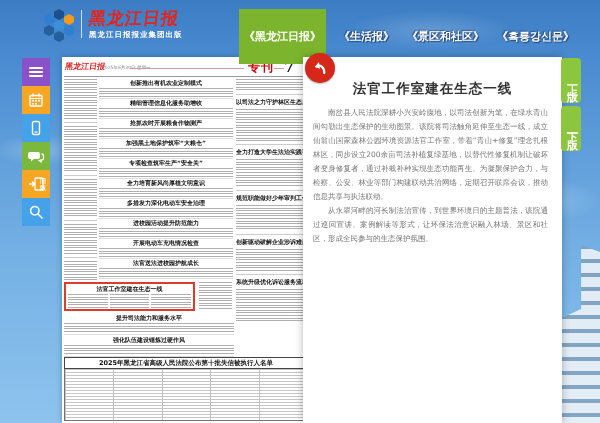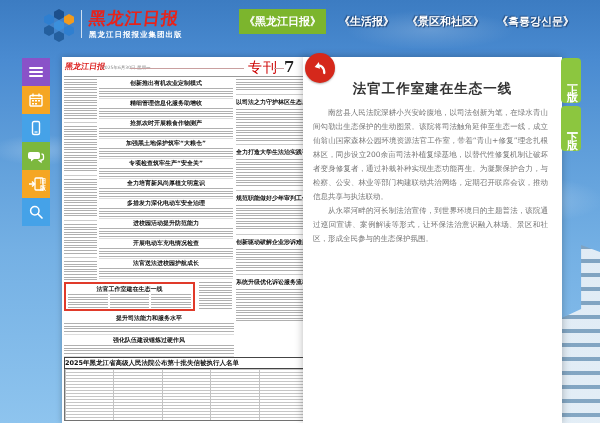--- a/index.html
+++ b/index.html
@@ -30,51 +30,51 @@
   .hex:nth-child(4){left:11px;top:12px;background:#3b90dc;}
   .hex:nth-child(5){left:11px;top:23px;background:#245f9e;}
   .hex:nth-child(6){left:21px;top:6px;background:#f29b1d;}
   .hex:nth-child(7){left:21px;top:17px;background:#2f7fd0;}
   .logo-divider{width:1px;height:28px;background:rgba(255,255,255,.75);margin:2px 7px 0 6px;}
   .logo-title{font-size:17px;font-weight:bold;color:#e8231a;transform:skewX(-7deg);line-height:20px;letter-spacing:1px;}
   .logo-sub{font-size:7.5px;font-weight:bold;color:#fff;letter-spacing:1px;margin-top:2px;white-space:nowrap;}
   .nav{position:absolute;top:9px;right:26px;display:flex;align-items:center;gap:13px;}
   .nav-item{font-size:11px;font-weight:bold;color:#fff;white-space:nowrap;cursor:pointer;
     text-shadow:1px 1px 1px #1c3f6e,-1px -1px 1px rgba(28,63,110,.7);}
-  .nav-item.active{background:#7cb52d;padding:5px 5px;text-shadow:none;}
+  .nav-item.active{background:#7cb52d;padding:20px 5px;text-shadow:none;}
   
   .sb{position:absolute;left:22px;width:28px;height:28px;display:flex;align-items:center;justify-content:center;z-index:3;cursor:pointer;}
   .sb svg{display:block;}
   .sb-label{position:absolute;right:3px;top:7px;width:7px;font-size:6px;line-height:7px;color:#fff;font-weight:bold;word-break:break-all;}
   
   .np-page{position:absolute;left:62px;top:57px;width:248px;height:366px;background:#fff;z-index:2;
     box-shadow:0 0 6px rgba(0,0,0,.25);}
   .np-mast{position:absolute;left:3px;top:4px;font-size:8px;font-weight:bold;color:#d22;transform:skewX(-8deg);white-space:nowrap;}
   .np-date{position:absolute;left:40px;top:8px;font-size:4.5px;color:#888;white-space:nowrap;}
-  .np-section{position:absolute;left:186px;top:2px;font-size:14px;font-weight:normal;color:#c00;letter-spacing:1px;}
+  .np-section{position:absolute;left:186px;top:2px;font-size:12px;font-weight:bold;color:#c00;letter-spacing:1px;}
   .np-secrule-l{position:absolute;left:68px;top:11px;width:114px;height:1px;background:#c9a0a0;}
   .np-secrule-r{position:absolute;left:212px;top:11px;width:10px;height:1px;background:#c9a0a0;}
   .np-pageno{position:absolute;left:222px;top:1px;font-family:"DejaVu Serif",serif;font-size:15px;font-weight:bold;color:#222;}
   .np-headrule{position:absolute;left:2px;top:19px;width:244px;height:1px;background:#999;}
   .tx{background-image:repeating-linear-gradient(180deg,#8e8e8e 0,#8e8e8e 1px,transparent 1px,transparent 2.6px);opacity:.7;}
   .np-colA{position:absolute;left:2px;top:22px;width:33px;display:flex;flex-direction:column;gap:3px;}
   .np-colA .rule,.np-colC .rule{height:1px;background:#ccc;opacity:1;}
   .np-colB{position:absolute;left:37px;top:22px;width:134px;}
   .npb{height:20px;border-bottom:1px solid #ddd;overflow:hidden;box-sizing:border-box;cursor:pointer;}
   .np-h{font-weight:bold;font-size:6px;line-height:8px;color:#111;text-align:center;white-space:nowrap;overflow:hidden;}
   .npb .tx{height:10px;margin-top:1px;}
   .np-redbox{position:absolute;left:2px;top:225px;width:131px;height:29px;border:2px solid #e03a2a;box-sizing:border-box;padding:1px 2px;cursor:pointer;background:#fff;}
   .np-redcols{display:flex;gap:2px;margin-top:1px;}
   .np-redcols .tx{flex:1;height:14px;}
   .np-wide{position:absolute;left:2px;width:170px;height:21px;border-bottom:1px solid #ddd;box-sizing:border-box;overflow:hidden;cursor:pointer;}
   .np-wide .tx{height:9px;margin-top:1px;}
   .np-fill{position:absolute;left:137px;top:225px;width:33px;height:29px;}
   .np-colC{position:absolute;left:174px;top:22px;width:72px;display:flex;flex-direction:column;gap:3px;}
   .np-table{position:absolute;left:2px;top:300px;width:244px;cursor:pointer;}
-  .np-table-title{border:1px solid #444;font-size:6.5px;font-weight:bold;color:#111;line-height:10px;height:10px;white-space:nowrap;overflow:hidden;}
+  .np-table-title{border:1px solid #444;font-size:6.5px;font-weight:bold;color:#111;text-align:center;line-height:10px;height:10px;white-space:nowrap;overflow:hidden;}
   .np-table-body{border:1px solid #444;border-top:none;height:52px;box-sizing:border-box;
     background-image:
       repeating-linear-gradient(90deg,#b0b0b0 0,#b0b0b0 1px,transparent 1px,transparent 48.4px),
       repeating-linear-gradient(180deg,#b4b4b4 0,#b4b4b4 1px,transparent 1px,transparent 3px);
     opacity:.75;}
   
   .overlay{position:absolute;left:303px;top:57px;width:259px;height:366px;background:#fff;z-index:5;
     box-shadow:0 0 8px rgba(0,0,0,.28);}
   .back-btn{position:absolute;left:2px;top:-4px;width:30px;height:30px;border:none;border-radius:50%;
     background:#d5281b;display:flex;align-items:center;justify-content:center;cursor:pointer;padding:0;

